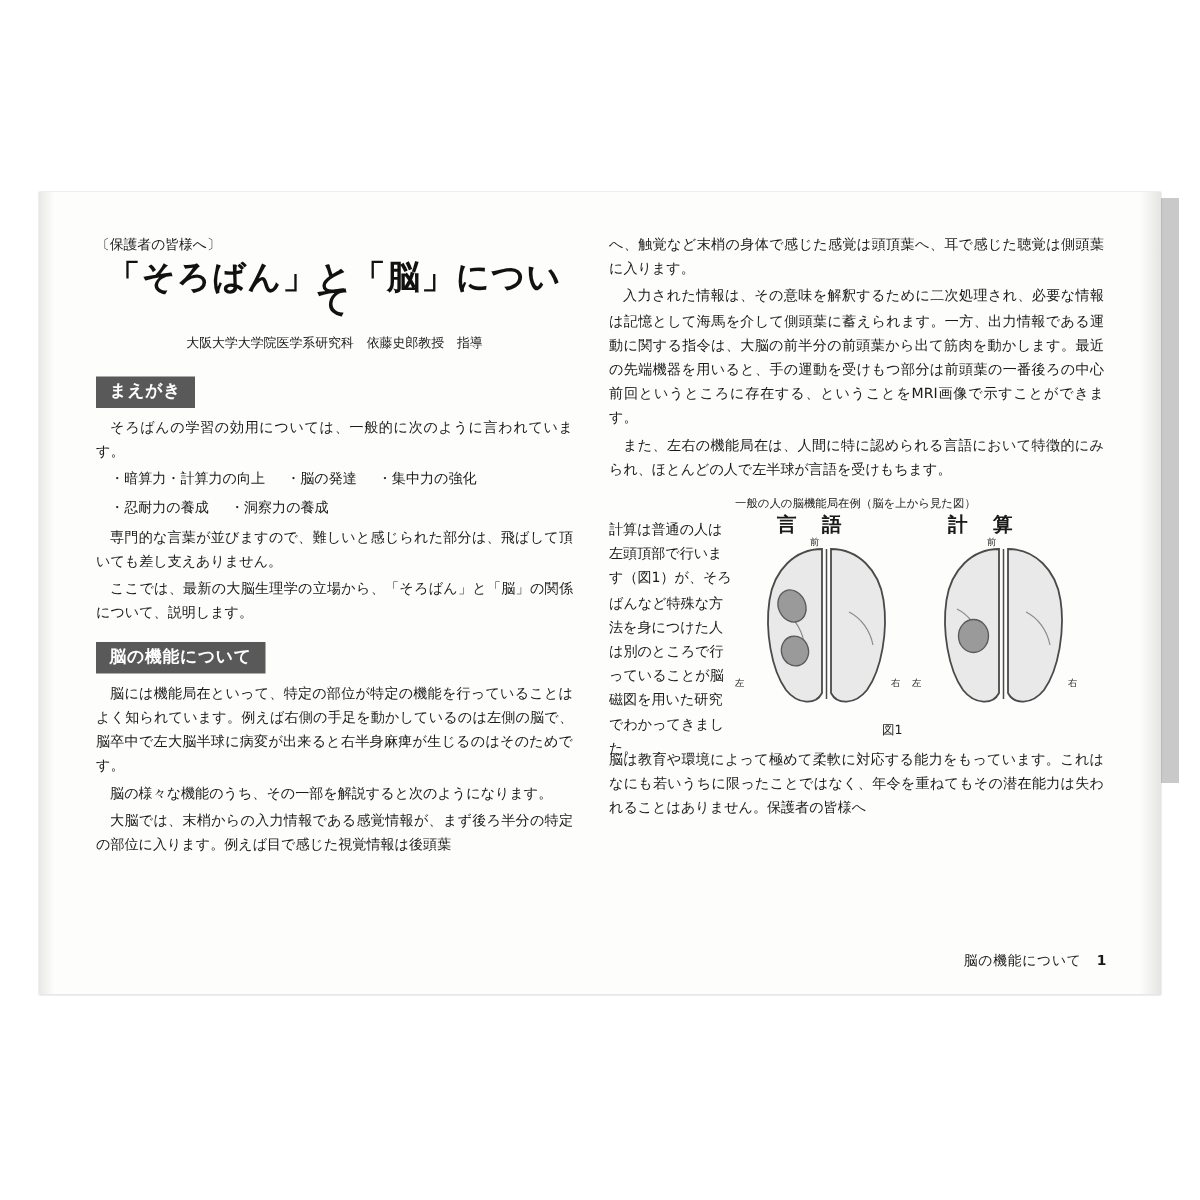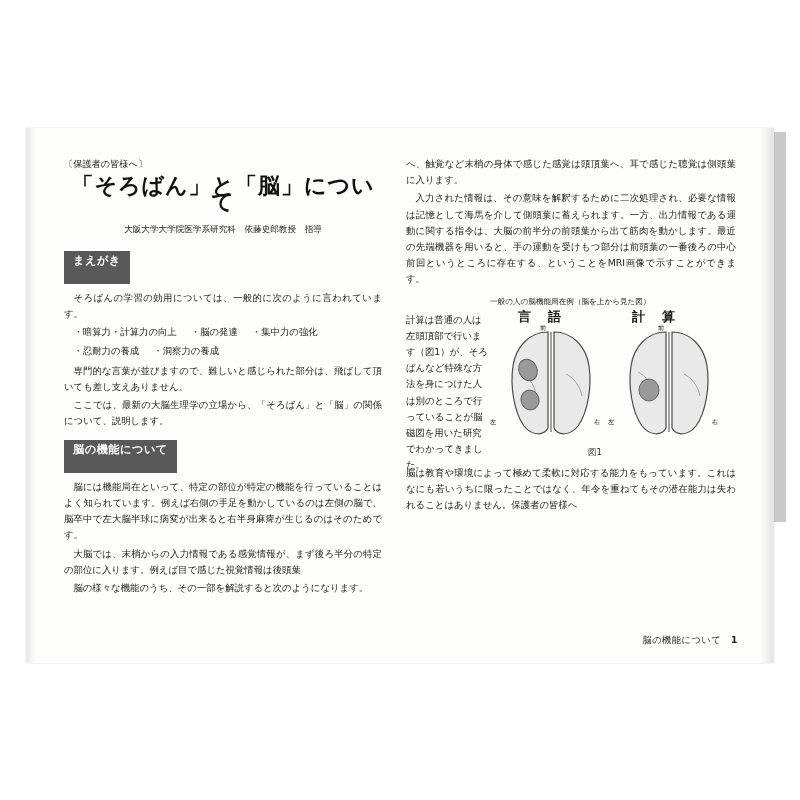--- a/index.html
+++ b/index.html
@@ -83,21 +83,21 @@
     text-align: center;
     margin: 0 0 12px 0;
     color: #1a1a1a;
   }
   .section-head {
     display: inline-block;
     background: #595959;
     color: #ffffff;
     font-size: 11.2px;
     font-weight: bold;
-    padding: 2px 9px 15px 9px;
+    padding: 2px 9px 3px 9px;
     margin: 2px 0 6px 0;
     letter-spacing: 0.5px;
   }
   p {
     margin: 0 0 2px 0;
     text-align: justify;
     text-justify: inter-character;
   }
   p.ind { text-indent: 1em; }
   .bullets {
@@ -210,29 +210,30 @@
           <span>・忍耐力の養成</span><span>・洞察力の養成</span>
         </div>
       </div>
 
       <p class="ind">専門的な言葉が並びますので、難しいと感じられた部分は、飛ばして頂いても差し支えありません。</p>
       <p class="ind">ここでは、最新の大脳生理学の立場から、「そろばん」と「脳」の関係について、説明します。</p>
 
       <div class="section-head" style="margin-top:8px;">脳の機能について</div>
 
       <p class="ind">脳には機能局在といって、特定の部位が特定の機能を行っていることはよく知られています。例えば右側の手足を動かしているのは左側の脳で、脳卒中で左大脳半球に病変が出来ると右半身麻痺が生じるのはそのためです。</p>
+      <p class="ind">脳の様々な機能のうち、その一部を解説すると次のようになります。</p>
       <p class="ind">大脳では、末梢からの入力情報である感覚情報が、まず後ろ半分の特定の部位に入ります。例えば目で感じた視覚情報は後頭葉</p>
-      <p class="ind">脳の様々な機能のうち、その一部を解説すると次のようになります。</p>
 
     </div>
 
     <div class="col" id="col-right">
 
       <p>へ、触覚など末梢の身体で感じた感覚は頭頂葉へ、耳で感じた聴覚は側頭葉に入ります。</p>
       <p class="ind">入力された情報は、その意味を解釈するために二次処理され、必要な情報は記憶として海馬を介して側頭葉に蓄えられます。一方、出力情報である運動に関する指令は、大脳の前半分の前頭葉から出て筋肉を動かします。最近の先端機器を用いると、手の運動を受けもつ部分は前頭葉の一番後ろの中心前回というところに存在する、ということをMRI画像で示すことができます。</p>
+      <p class="ind">また、左右の機能局在は、人間に特に認められる言語において特徴的にみられ、ほとんどの人で左半球が言語を受けもちます。</p>
 
       <div id="figure">
 
         <div class="fig-left-text">計算は普通の人は左頭頂部で行います（図1）が、そろばんなど特殊な方法を身につけた人は別のところで行っていることが脳磁図を用いた研究でわかってきました。</div>
 
         <div id="fig-caption-top">一般の人の脳機能局在例（脳を上から見た図）</div>
 
         <div id="fig-label-left">言　語</div>
         <div id="fig-label-right">計　算</div>
 

